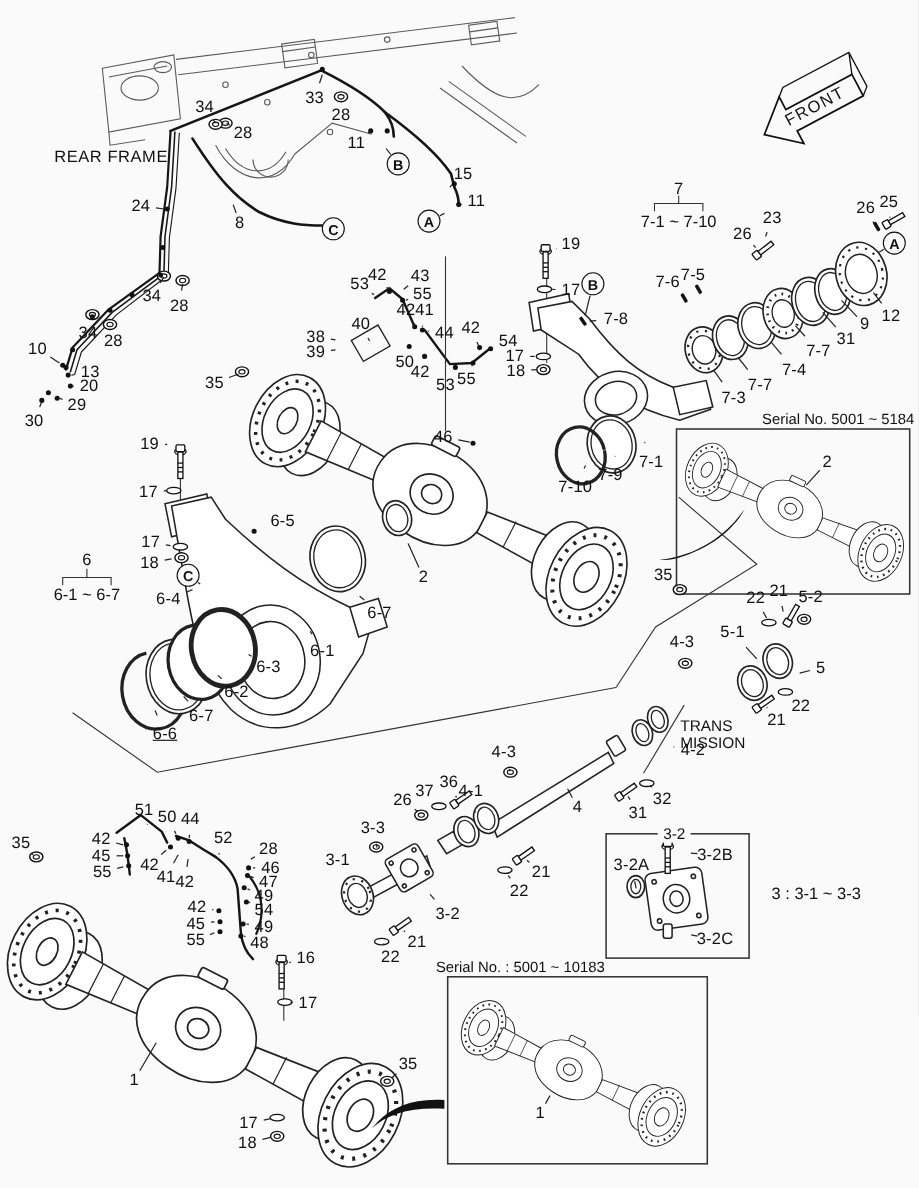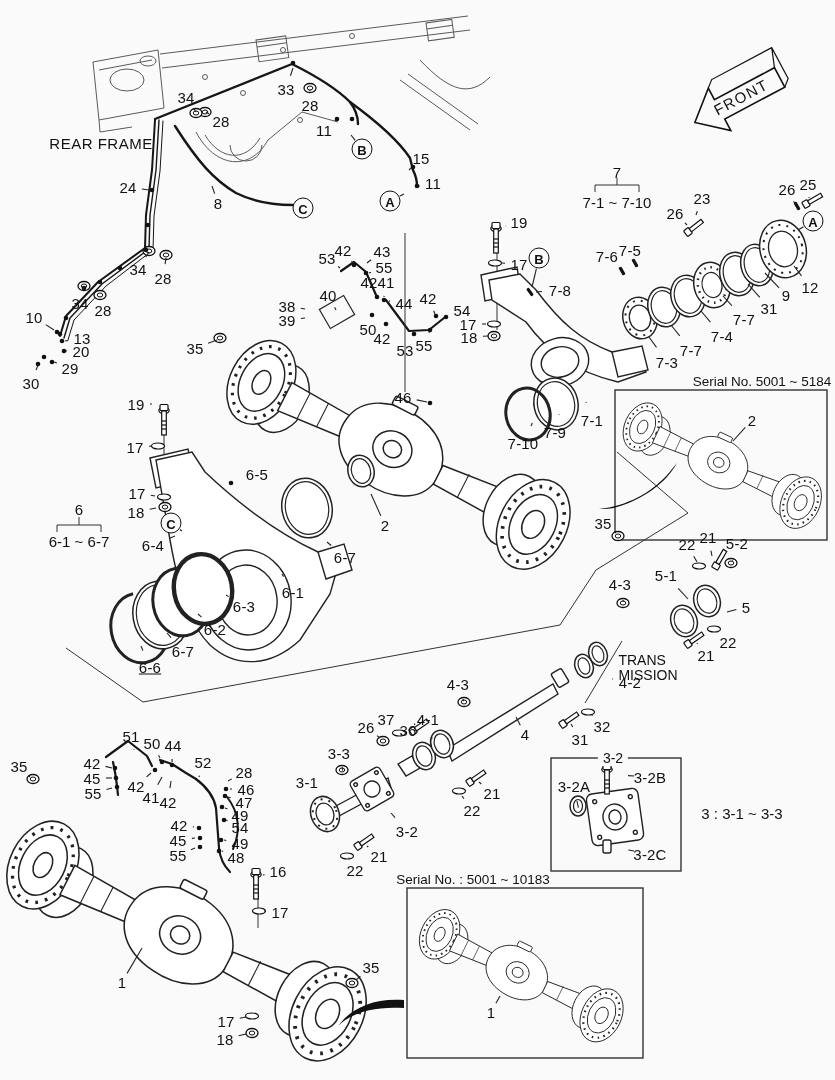--- a/index.html
+++ b/index.html
@@ -628,21 +628,21 @@
       <div class="plabel" style="left: 708px; top: 537px;">21</div>
       <div class="plabel" style="left: 737px; top: 543px;">5-2</div>
       <div class="plabel" style="left: 666px; top: 575px;">5-1</div>
       <div class="plabel" style="left: 746px; top: 607px;">5</div>
       <div class="plabel" style="left: 728px; top: 642px;">22</div>
       <div class="plabel" style="left: 706px; top: 655px;">21</div>
       <div class="plabel" style="left: 620px; top: 584px;">4-3</div>
       <div class="plabel" style="left: 603px; top: 523px;">35</div>
       <div class="plabel" style="left: 630px; top: 682px;">4-2</div>
       <div class="plabel" style="left: 458px; top: 684px;">4-3</div>
-      <div class="plabel" style="left: 408px; top: 711px; margin-top: 19px;">36</div>
+      <div class="plabel" style="left: 408px; top: 711px;">36</div>
       <div class="plabel" style="left: 386px; top: 719px;">37</div>
       <div class="plabel" style="left: 366px; top: 727px;">26</div>
       <div class="plabel" style="left: 428px; top: 719px;">4-1</div>
       <div class="plabel" style="left: 525px; top: 734px;">4</div>
       <div class="plabel" style="left: 602px; top: 726px;">32</div>
       <div class="plabel" style="left: 580px; top: 739px;">31</div>
       <div class="plabel" style="left: 339px; top: 753px;">3-3</div>
       <div class="plabel" style="left: 307px; top: 782px;">3-1</div>
       <div class="plabel" style="left: 492px; top: 793px;">21</div>
       <div class="plabel" style="left: 472px; top: 810px;">22</div>

